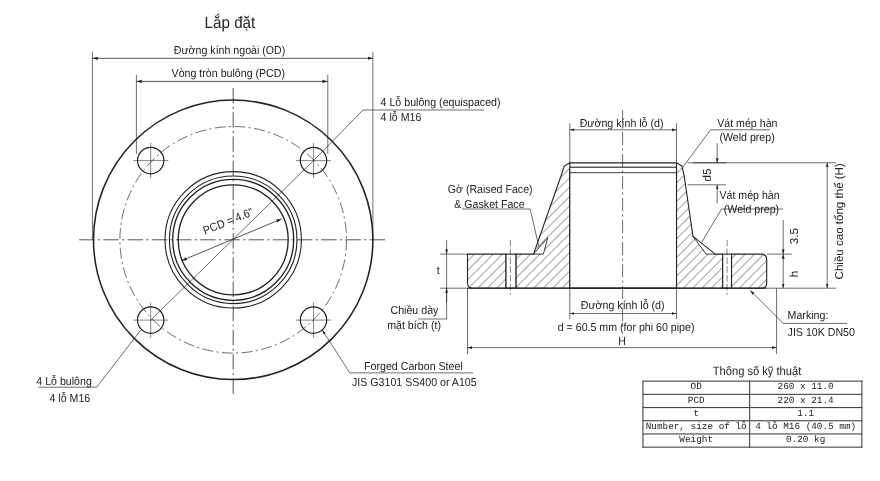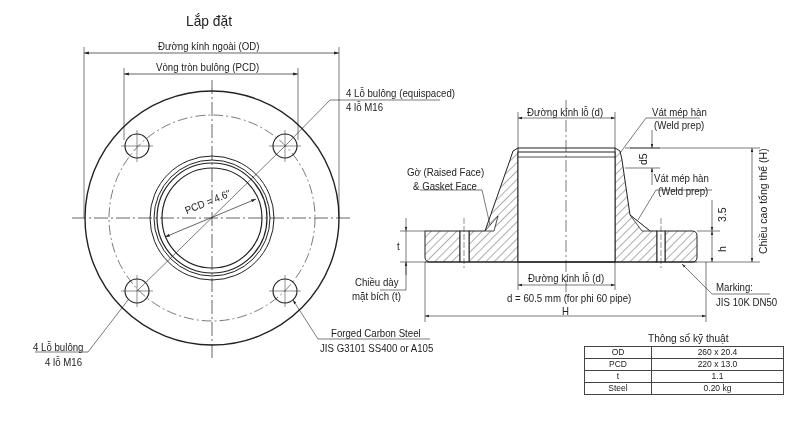--- a/index.html
+++ b/index.html
@@ -2,21 +2,21 @@
 <html><head>
 <meta charset="utf-8">
 <style>
   html, body { margin:0; padding:0; background:#ffffff; }
   body { width:800px; height:437px; position:relative; overflow:hidden; font-family:"Liberation Sans", sans-serif; color:#222; }
   svg.drawing { position:absolute; left:0; top:0; width:800px; height:437px; }
   .lbl { position:absolute; font-family:"Liberation Sans", sans-serif; font-size:10.5px; line-height:12px; color:#222; white-space:nowrap; transform:scaleX(0.92); transform-origin:left top; }
   .title { position:absolute; left:186px; top:12px; font-size:15px; color:#222; white-space:nowrap; transform:scaleX(0.92); transform-origin:left top; }
   .vert { position:absolute; font-size:10.5px; white-space:nowrap; transform-origin:left top; transform:rotate(-90deg); color:#222; }
   table.specs { position:absolute; left:584px; top:346px; width:200px; border-collapse:collapse; font-size:8.5px; }
-  table.specs td { border:1px solid #444; padding:0 2px; height:11px; line-height:11px; text-align:center; white-space:nowrap; color:#222; }
+  table.specs td { border:1px solid #444; padding:0 2px; height:11px; line-height:11px; text-align:center; white-space:nowrap; color:#222;font-family:Liberation Mono, monospace; }
   table.specs td.k { width:62px; }
   .spec-title { position:absolute; left:648px; top:332px; font-size:11px; white-space:nowrap; transform:scaleX(0.92); transform-origin:left top; }
 </style>
 </head>
 <body>
 
 <svg class="drawing" viewBox="0 0 800 437" xmlns="http://www.w3.org/2000/svg">
   <defs>
     <pattern id="hatch" patternUnits="userSpaceOnUse" width="6" height="6" patternTransform="rotate(45)">
       <line x1="0" y1="0" x2="0" y2="6" stroke="#333" stroke-width="0.8"></line>
@@ -188,28 +188,32 @@
 <div class="vert" style="left:757px;top:254px;">Chiều cao tổng thể (H)</div>
 
 <div class="lbl" style="left:716px;top:281px;">Marking:</div>
 <div class="lbl" style="left:716px;top:296px;">JIS 10K DN50</div>
 
 <div class="spec-title">Thông số kỹ thuật</div>
 <table class="specs">
   <tbody>
       <tr>
         <td class="k">OD</td>
-        <td>260 x 20.4</td>
+        <td>260 x 11.0</td>
       </tr>
   <tr>
         <td class="k">PCD</td>
-        <td>220 x 13.0</td>
+        <td>220 x 21.4</td>
       </tr>
   <tr>
         <td class="k">t</td>
         <td>1.1</td>
       </tr>
   <tr>
-        <td class="k">Steel</td>
+        <td class="k">Number, size of lỗ</td>
+        <td>4 lỗ M16 (40.5 mm)</td>
+      </tr>
+  <tr>
+        <td class="k">Weight</td>
         <td>0.20 kg</td>
       </tr>
 </tbody>
   </table>
 
 </body></html>

